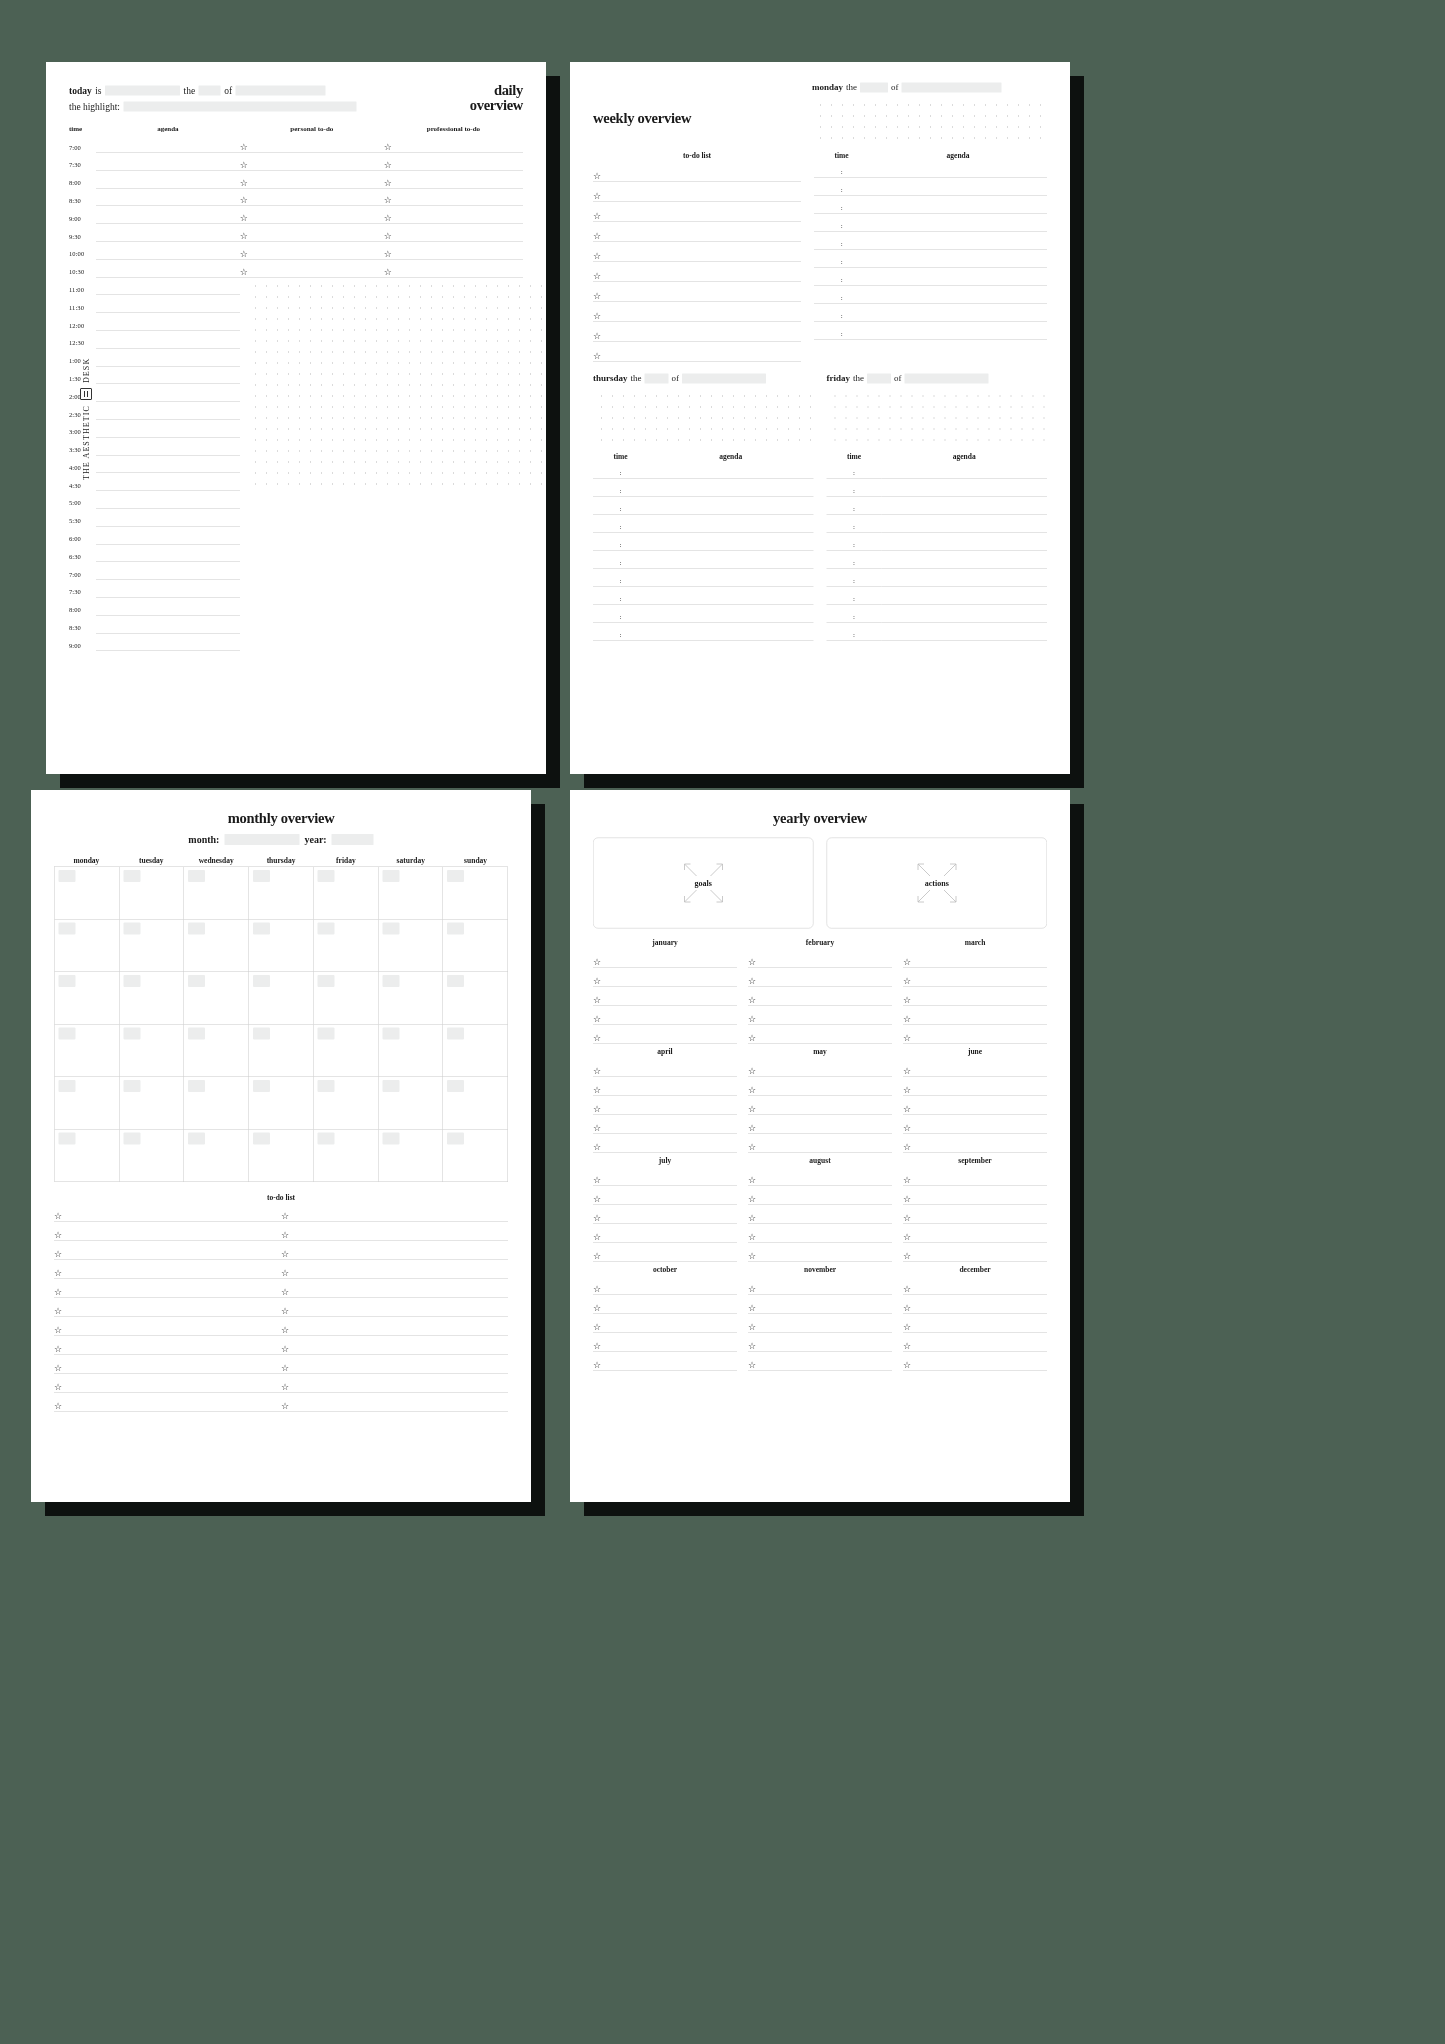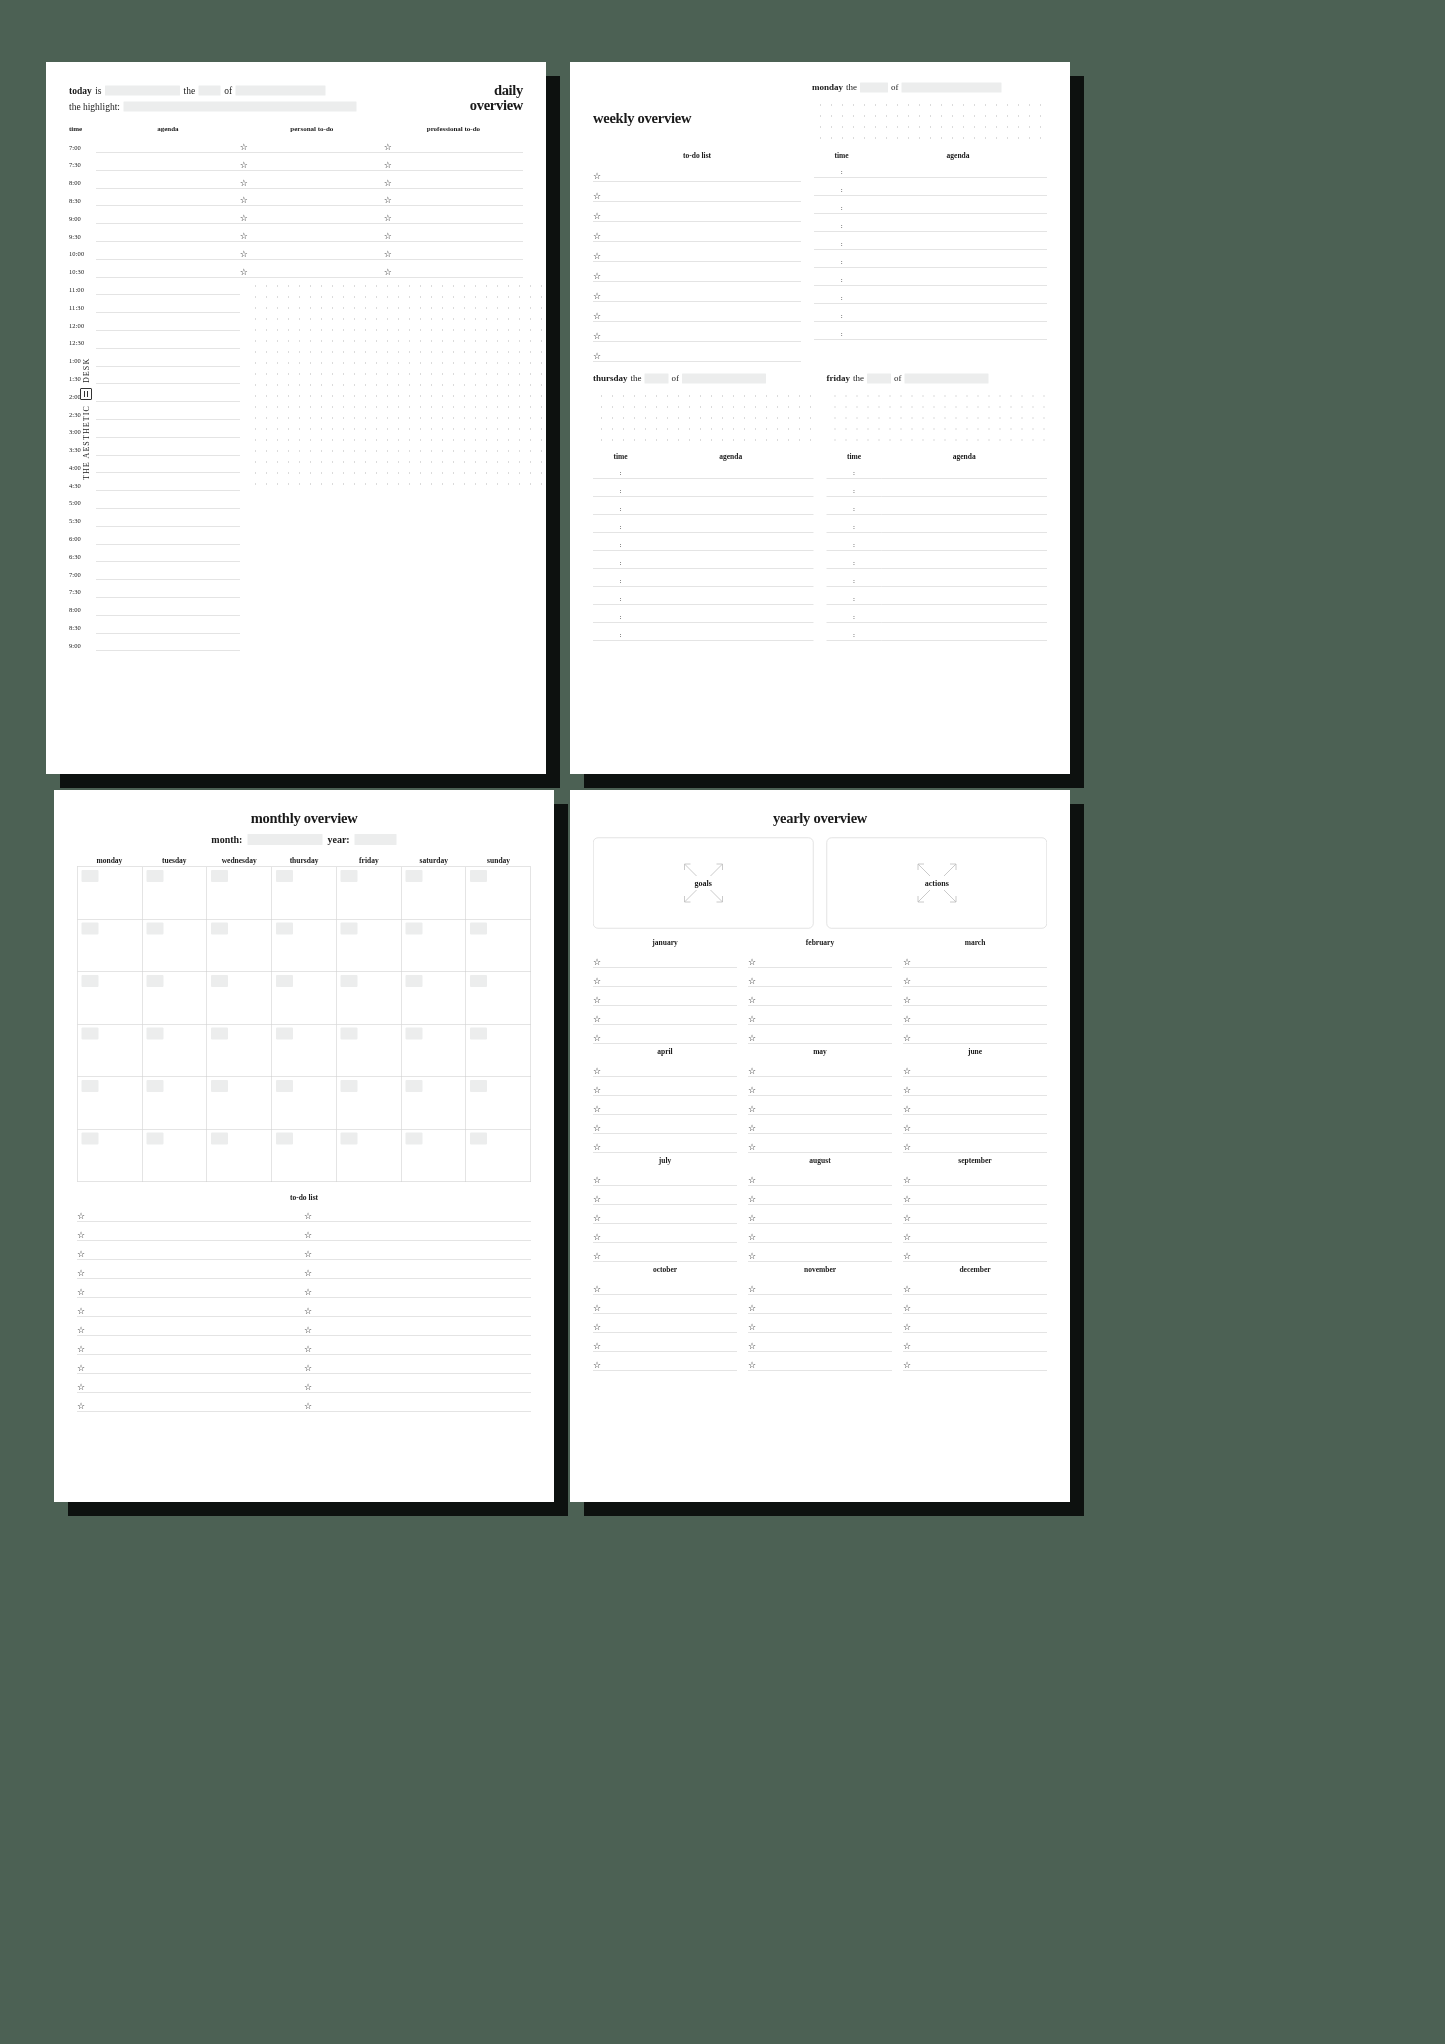--- a/index.html
+++ b/index.html
@@ -26,21 +26,21 @@
   .sheet {
     position: absolute;
     background: #ffffff;
     box-shadow: 14px 14px 0 rgba(0,0,0,0.82);
     overflow: hidden;
   }
 
   
   #sheet-daily   { left: 46px;  top: 62px;   width: 500px; height: 712px; }
   #sheet-weekly  { left: 570px; top: 62px;   width: 500px; height: 712px; }
-  #sheet-monthly { left: 54px;  top: 790px;  width: 500px; height: 712px; }
+  #sheet-monthly { left: 31px;  top: 790px;  width: 500px; height: 712px; }
   #sheet-yearly  { left: 570px; top: 790px;  width: 500px; height: 712px; }
 
   
   .page {
     width: 1000px;
     height: 1424px;
     transform: scale(0.5);
     transform-origin: top left;
     position: relative;
     box-sizing: border-box;

